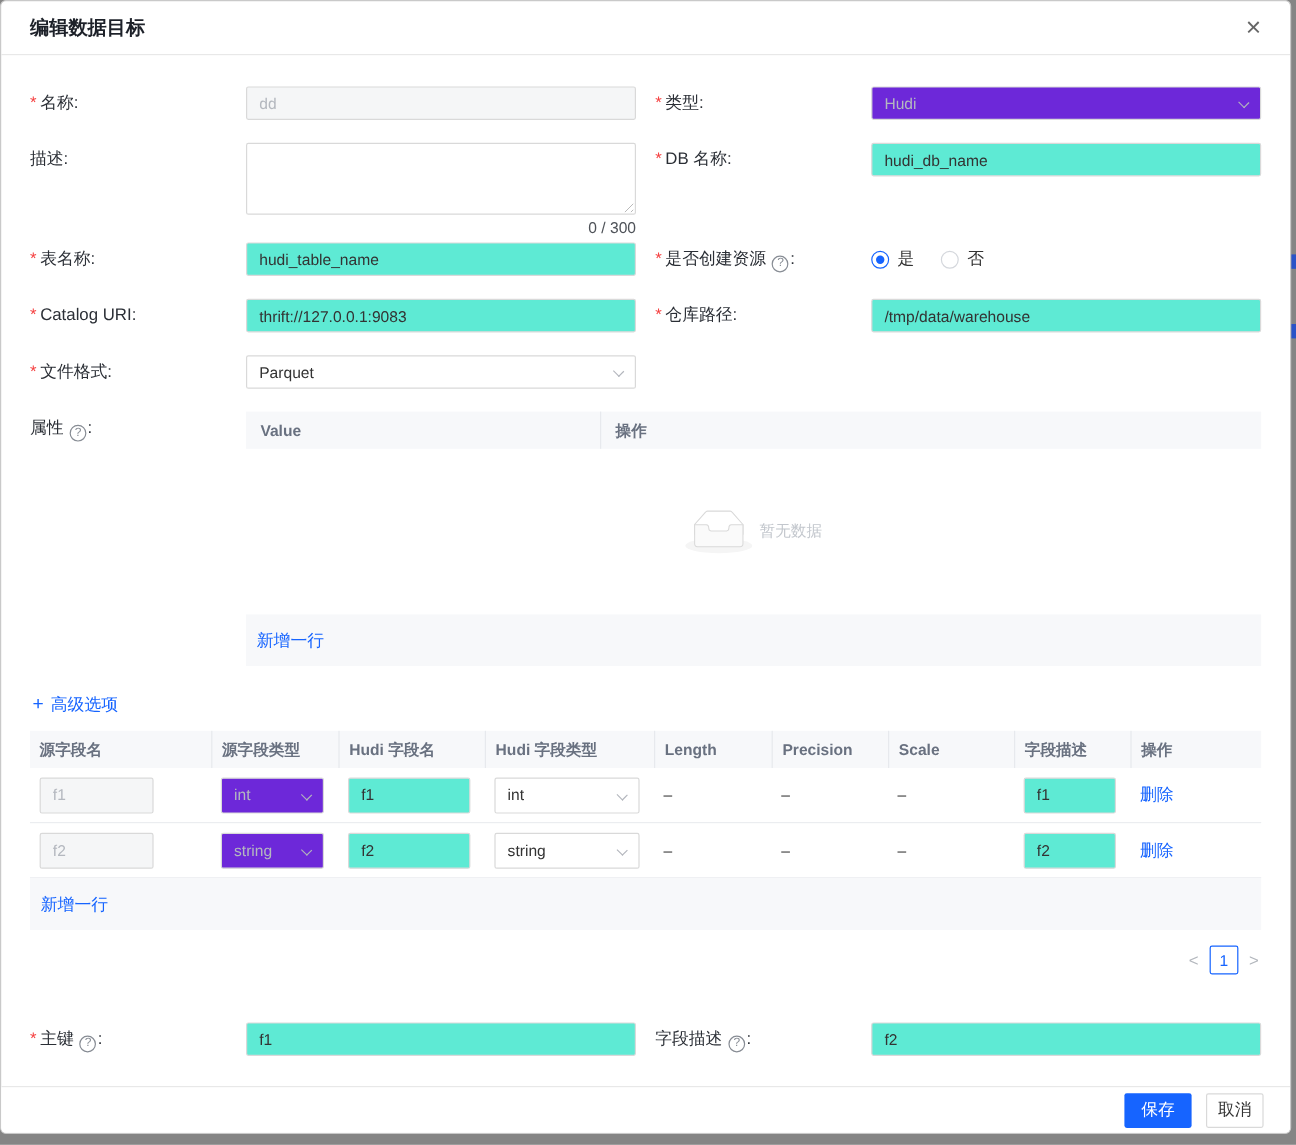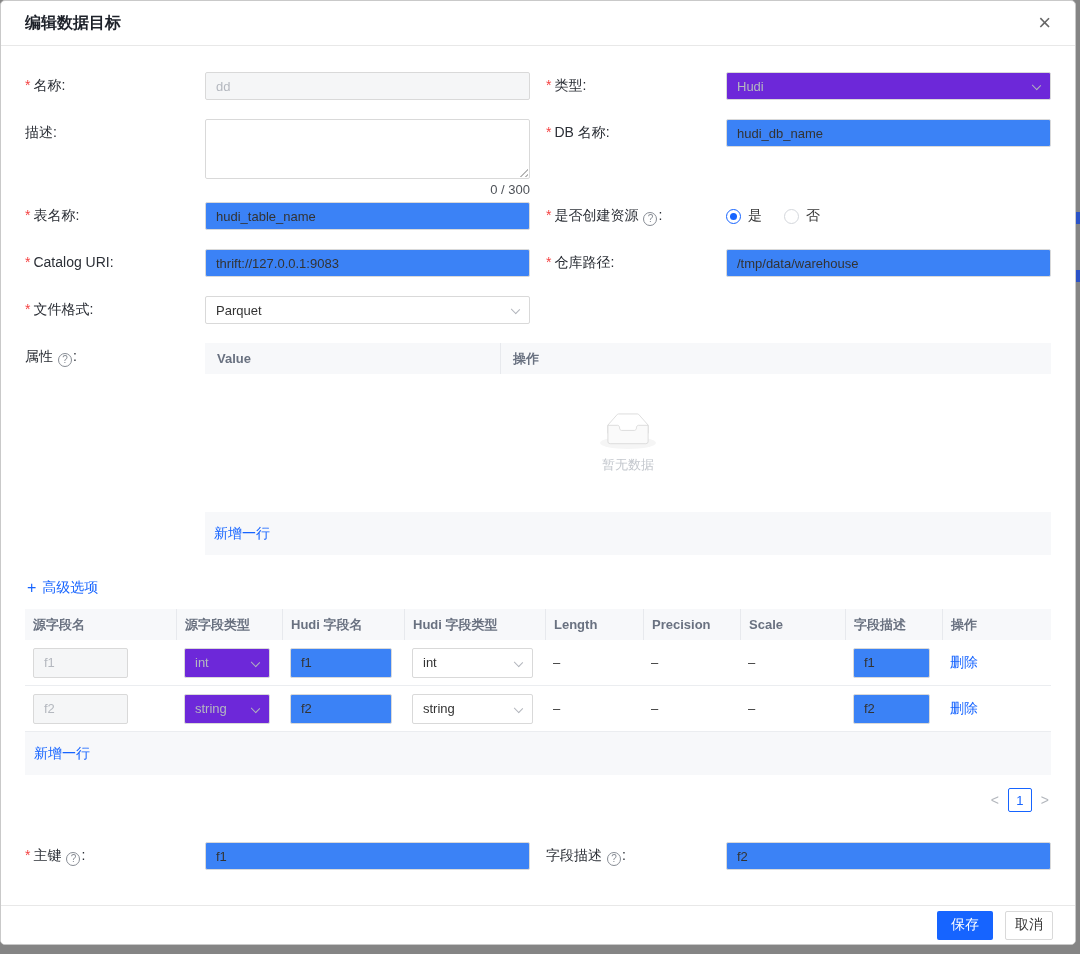--- a/index.html
+++ b/index.html
@@ -33,21 +33,21 @@
   .req { color:#f53f3f; margin-right:3px; }
   .help {
     display:inline-flex; width:14px; height:14px; border:1px solid #878c94; border-radius:50%;
     font-size:10px; color:#878c94; align-items:center; justify-content:center;
     margin:0 1px 0 5px; vertical-align:-2px;
   }
   .fctrl { flex:1; min-width:0; }
 
   .ipt {
     width:100%; height:28px; border:1px solid #d9d9d9; border-radius:2px;
-    padding:0 10px; font-size:13px; color:#333; background:#3b82f6; outline:none;
+    padding:0 10px; font-size:13px; color:#333; background:#5eead4; outline:none;
     font-family:inherit;
   }
   .ipt:disabled { background:#f5f6f7; color:#b4b8bf; }
   .txa-wrap { position:relative; }
   .txa {
     width:100%; height:60px; border:1px solid #d9d9d9; border-radius:2px;
     padding:6px 10px; font-size:13px; resize:none; outline:none; font-family:inherit; display:block;
   }
   .resize-grip {
     position:absolute; right:2px; bottom:2px; width:9px; height:9px;
@@ -78,21 +78,21 @@
   }
 
   
   .prop-table { width:100%; }
   .thead { display:flex; height:31px; background:#f7f8fa; align-items:center; color:#697180; font-weight:600; font-size:13px; }
   .thead > div { padding-left:12px; height:100%; display:flex; align-items:center; }
   .thead > div + div { border-left:1px solid #e7e9ed; }
   .pcol-key { width:270px; }
   .pcol-val { width:295px; }
   .pcol-op  { flex:1; }
-  .empty-body { height:138px; display:flex; flex-direction:column; align-items:center; justify-content:center; gap:6px; }
+  .empty-body { height:138px; display:flex; flex-direction:row; align-items:center; justify-content:center; gap:6px; }
   .empty-text { font-size:13px; color:#c3c7cd; }
   .tfoot-row { height:43px; background:#f7f8fa; display:flex; align-items:center; padding-left:9px; }
   .link { color:#1664ff; cursor:pointer; text-decoration:none; font-size:14px; }
 
   .adv-link { display:flex; align-items:center; gap:6px; color:#1664ff; margin:6px 0 12px 2px; cursor:pointer; }
   .adv-plus { font-size:16px; line-height:1; }
 
   
   .fields-table { width:100%; font-size:13px; }
   .ft-head { display:flex; height:31px; background:#f7f8fa; align-items:center; color:#697180; font-weight:600; font-size:13px; }
@@ -109,21 +109,21 @@
   .dash { color:#333; }
   .ft-foot { height:43px; background:#f7f8fa; display:flex; align-items:center; padding-left:9px; }
 
   .pager { display:flex; justify-content:flex-end; align-items:center; gap:9px; margin-top:13px; padding-right:2px; }
   .pg-arrow { color:#b3b7bd; font-size:14px; cursor:pointer; }
   .pg-num {
     width:24px; height:24px; border:1px solid #1664ff; border-radius:2px; color:#1664ff;
     display:flex; align-items:center; justify-content:center; font-size:13px; cursor:pointer;
   }
 
-  .keys-row { margin-top:30px; }
+  .keys-row { margin-top:40px; }
 
   .modal-ft {
     position:absolute; left:0; right:0; bottom:0; height:39px; background:#fff;
     border-top:1px solid #e8e8e8; display:flex; align-items:center; justify-content:flex-end;
     gap:12px; padding:0 22px;
   }
   .btn { height:29px; border-radius:2px; font-size:14px; cursor:pointer; font-family:inherit; }
   .btn-primary { width:56px; background:#1664ff; color:#fff; border:none; }
   .btn-default { width:48px; background:#fff; color:#333; border:1px solid #d9d9d9; }
 </style>

